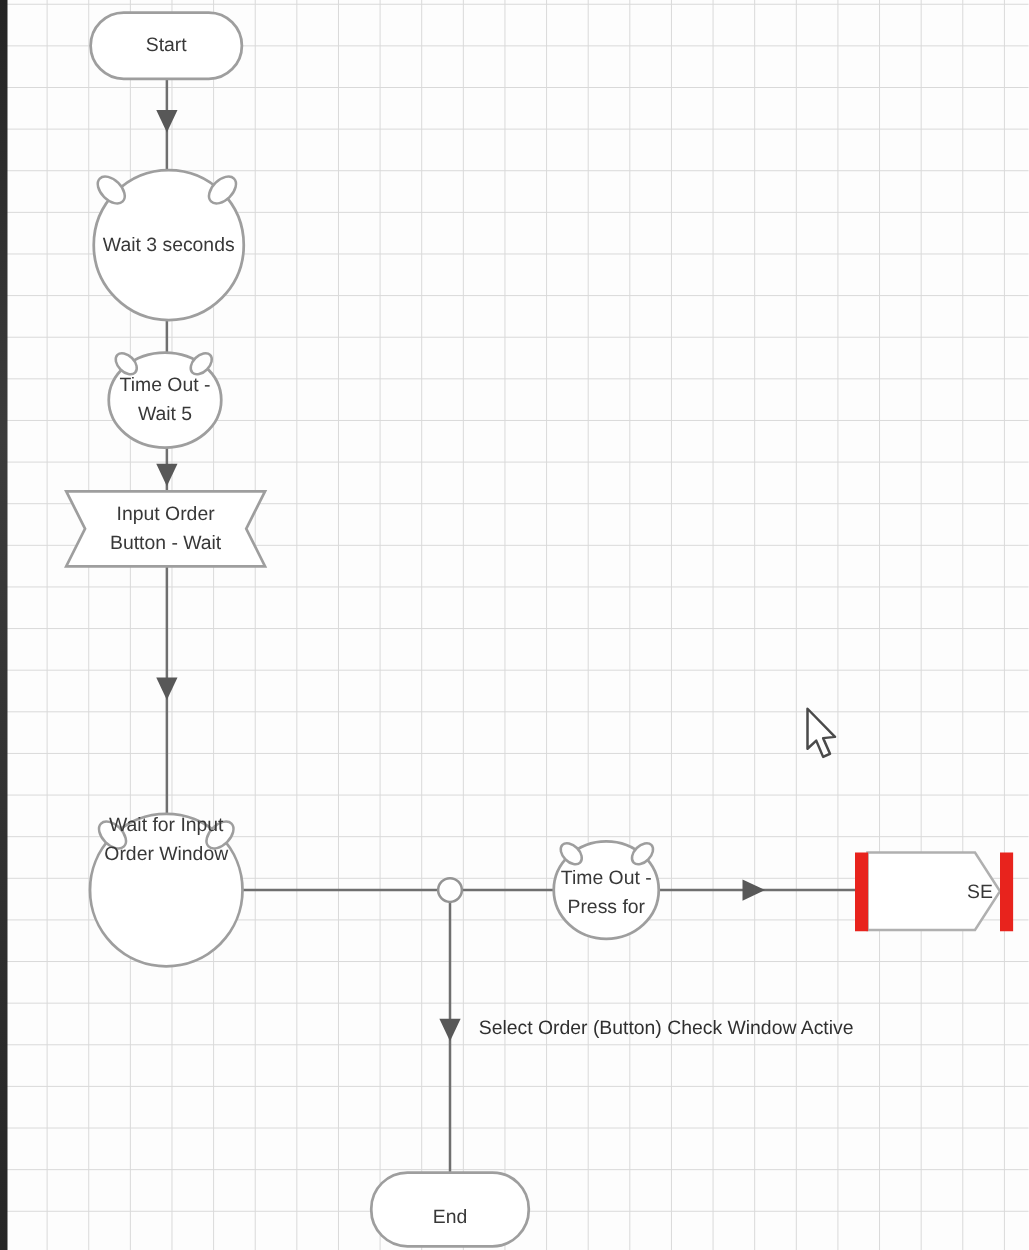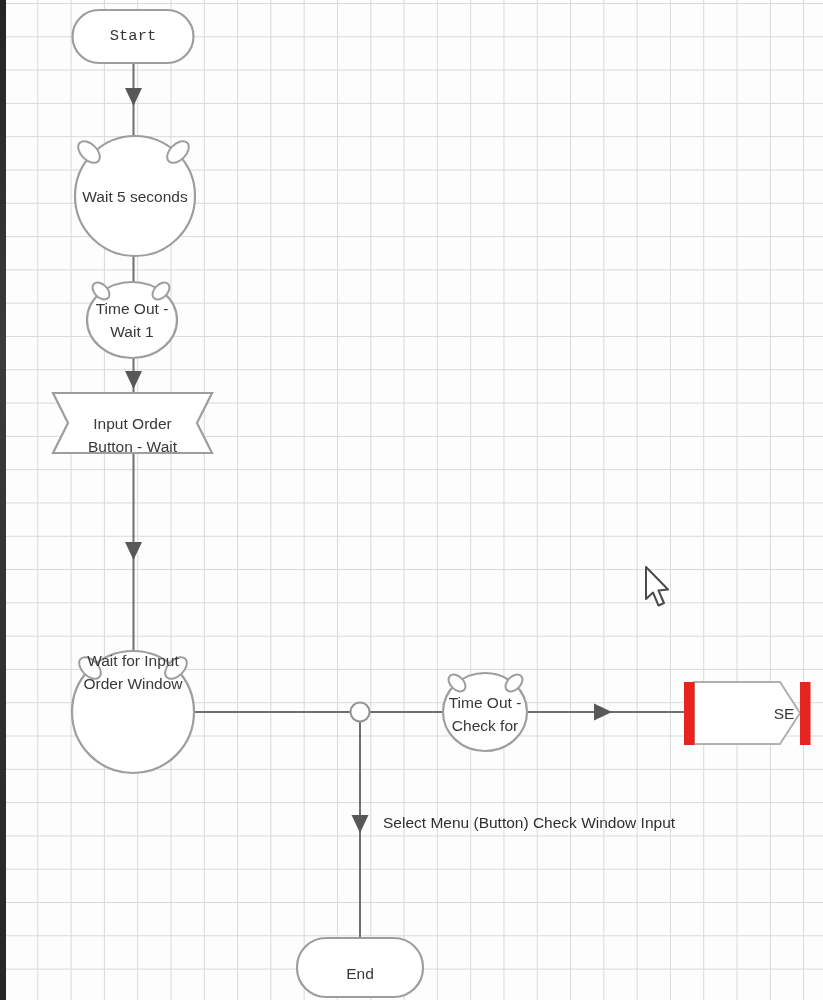--- a/index.html
+++ b/index.html
@@ -122,51 +122,51 @@
       <rect class="redbar" x="800" y="682" width="10.5" height="63"></rect>
     </g>
 
     <g>
       <rect class="shape" x="297" y="938" width="126" height="59" rx="29" ry="29"></rect>
     </g>
 
     <path class="cursor-path" d="M646,567 L646,599 L653,592.5 L658.5,605.5 L664,603 L658.5,590.5 L668,589.5 Z"></path>
   </svg>
 
-  <div class="lbl" style="left:72px;top:10px;width:122px;height:53px;font-family:Liberation Mono, monospace;">
+  <div class="lbl" style="left:72px;top:10px;width:122px;height:53px;">
     <span>Start</span>
   </div>
 
   <div class="lbl" style="left:75px;top:166px;width:120px;height:60px;">
-    <span>Wait 5 seconds</span>
+    <span>Wait 3 seconds</span>
   </div>
 
   <div class="lbl" style="left:87px;top:296px;width:90px;height:48px;">
     <span>Time Out -</span>
-    <span>Wait 1</span>
+    <span>Wait 5</span>
   </div>
 
-  <div class="lbl" style="left:53px;top:396px;width:159px;height:54px;margin-top:12px;">
+  <div class="lbl" style="left:53px;top:396px;width:159px;height:54px;">
     <span>Input Order</span>
     <span>Button - Wait</span>
   </div>
 
   <div class="lbl" style="left:73px;top:640px;width:120px;height:64px;">
     <span>Wait for Input</span>
     <span>Order Window</span>
   </div>
 
   <div class="lbl" style="left:436px;top:691px;width:98px;height:46px;">
     <span>Time Out -</span>
-    <span>Check for</span>
+    <span>Press for</span>
   </div>
 
   <div class="lbl" style="left:694px;top:682px;width:96px;height:62px;margin-left:42px;">
     <span>SE</span>
   </div>
 
   <div class="lbl" style="left:297px;top:938px;width:126px;height:71px;">
     <span>End</span>
   </div>
 
-  <div class="edge-lbl">Select Menu (Button) Check Window Input</div>
+  <div class="edge-lbl">Select Order (Button) Check Window Active</div>
 
 </div>
 
 </body></html>

